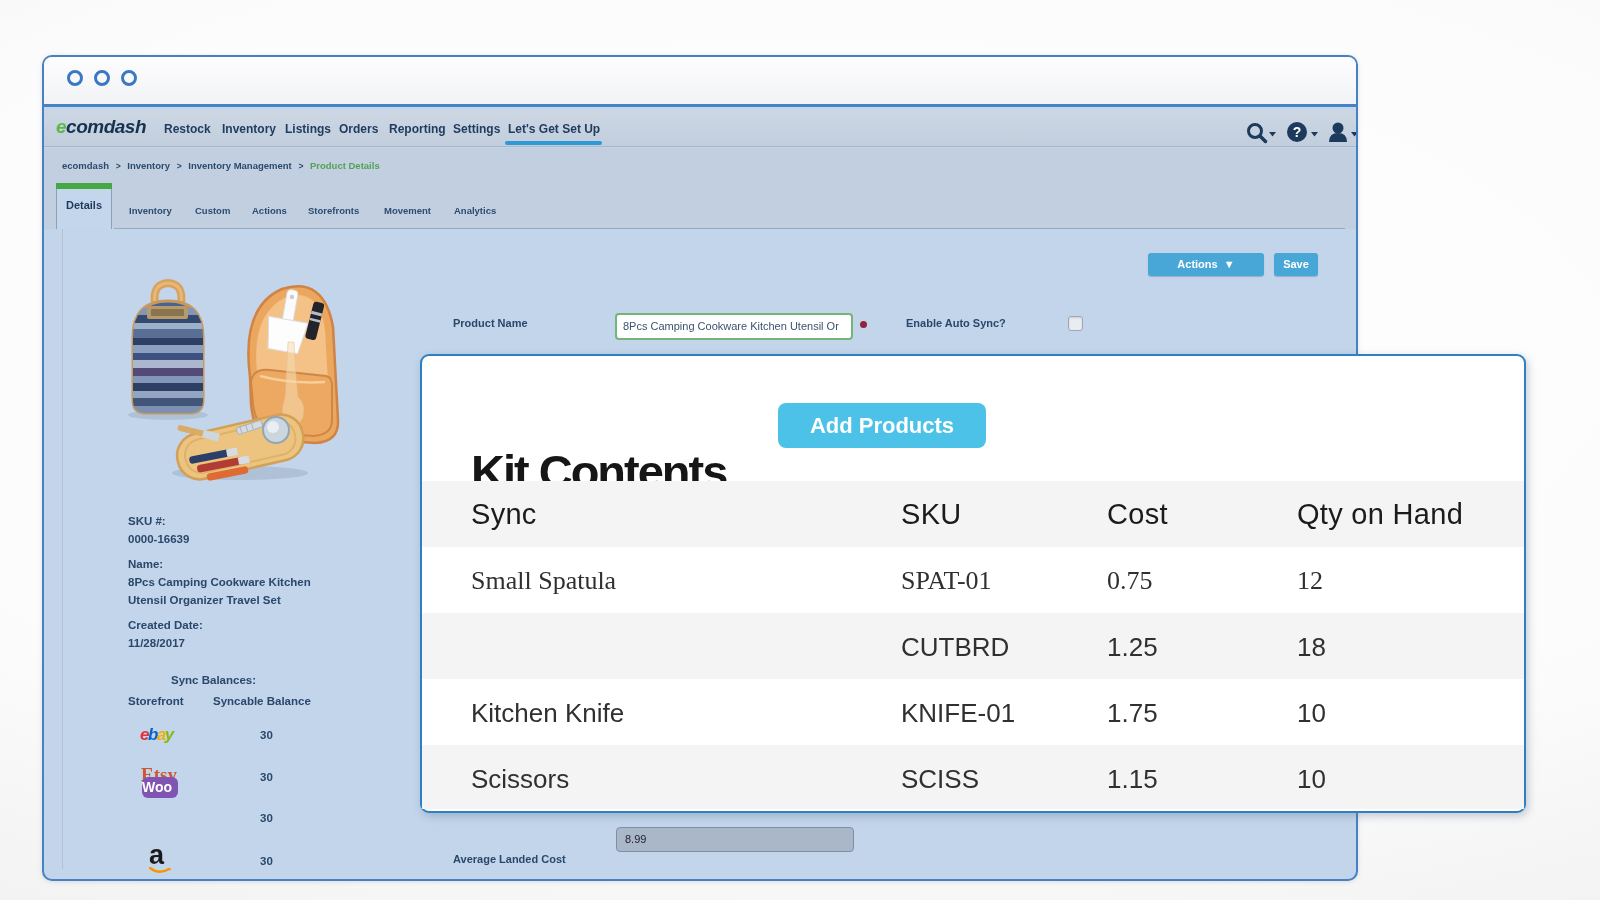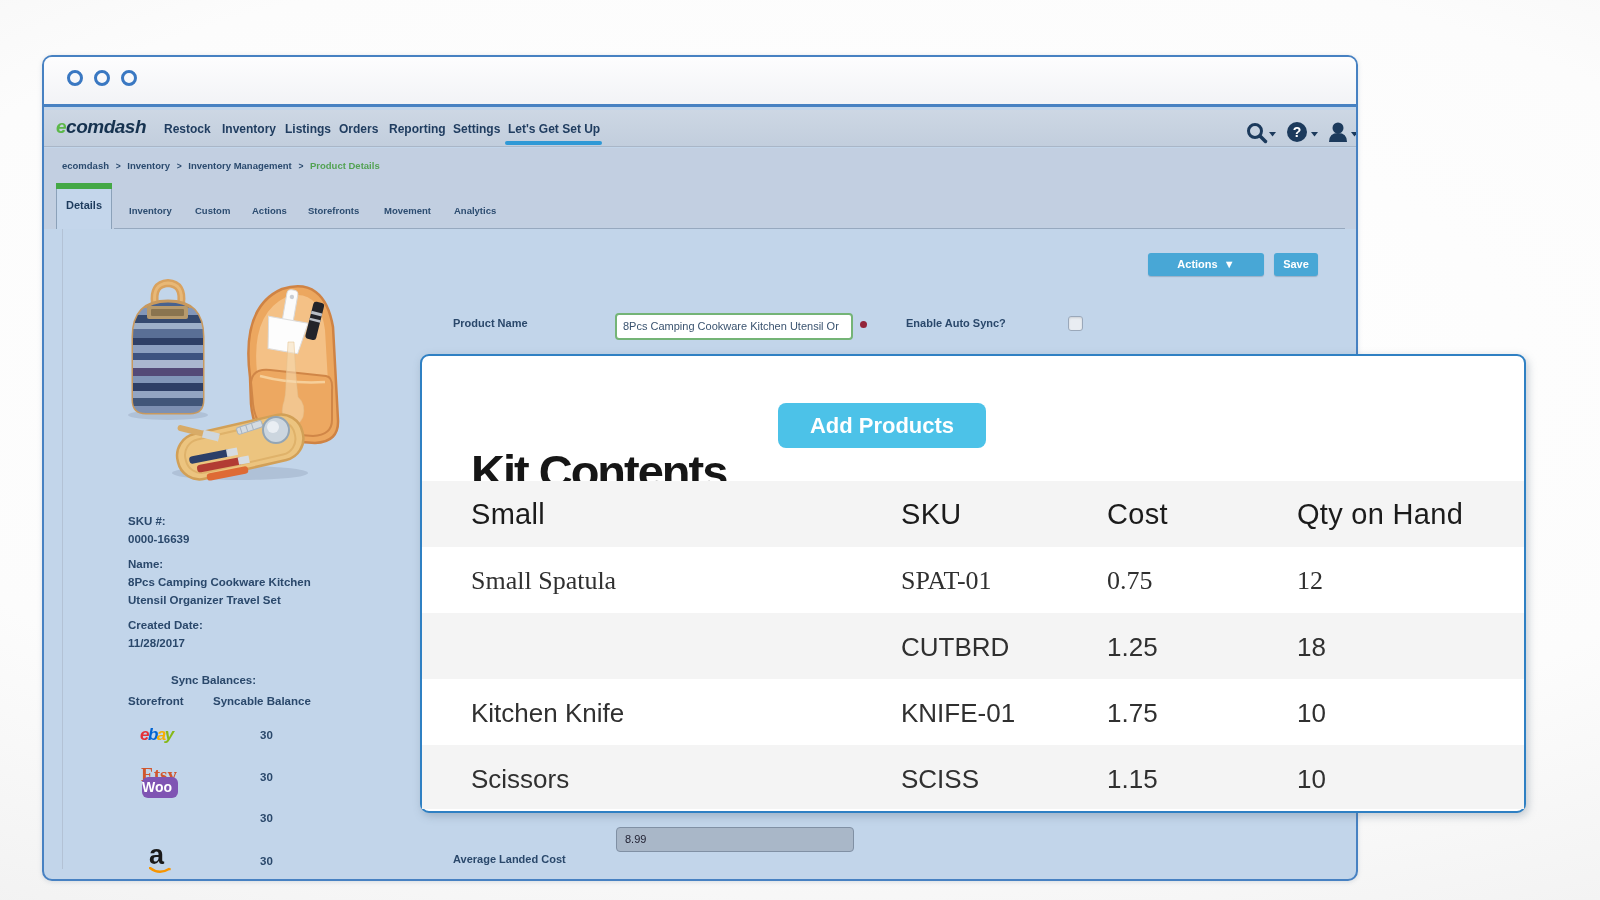--- a/index.html
+++ b/index.html
@@ -250,21 +250,21 @@
       </svg></div>
 
   <div class="flabel" style="left:409px; top:776px;margin-top:20px;">Average Landed Cost</div>
   <div class="input2" style="left:572px; top:770px; width:238px; height:25px;">8.99</div>
 </div>
 
 <div class="card"></div>
 <h1 class="card-title" style="position:absolute; left:471px; top:400px; font-size:47px; font-weight:bold; color:#161616; letter-spacing:-2px; z-index:11;margin-top:44px;">Kit Contents</h1>
 <div class="addbtn">Add Products</div>
 <div class="trow thead gray" style="top:481px;">
-  <span class="tcell c1">Small</span>
+  <span class="tcell c1">Sync</span>
     <span class="tcell c2">SKU</span>
     <span class="tcell c3">Cost</span>
     <span class="tcell c4">Qty on Hand</span>
 </div>
 <div class="trow" style="top:547px;font-family:Liberation Serif, serif;">
   <span class="tcell c1">Small Spatula</span>
     <span class="tcell c2">SPAT-01</span>
     <span class="tcell c3">0.75</span>
     <span class="tcell c4">12</span>
 </div>

